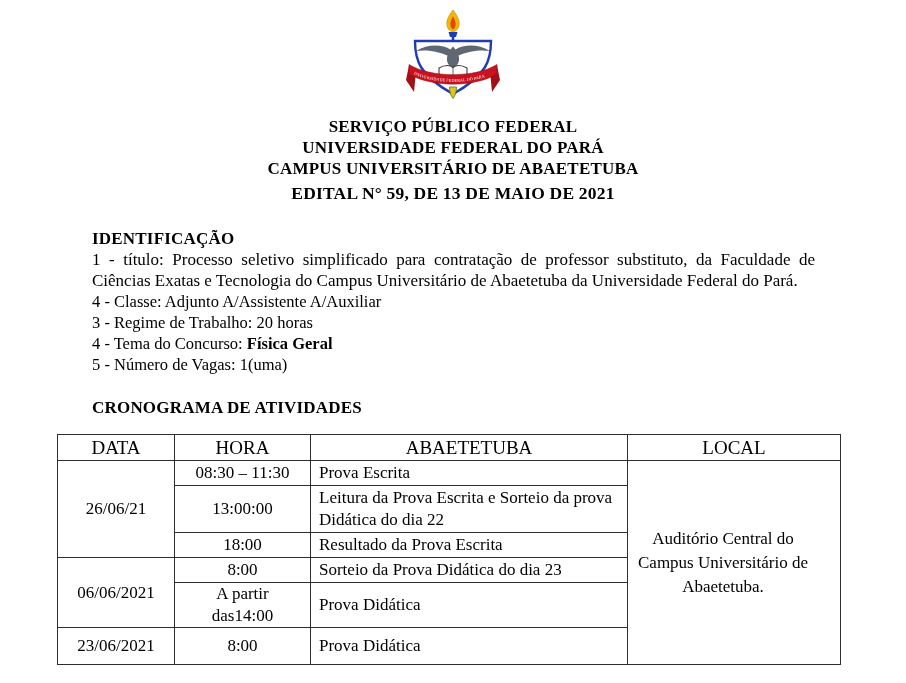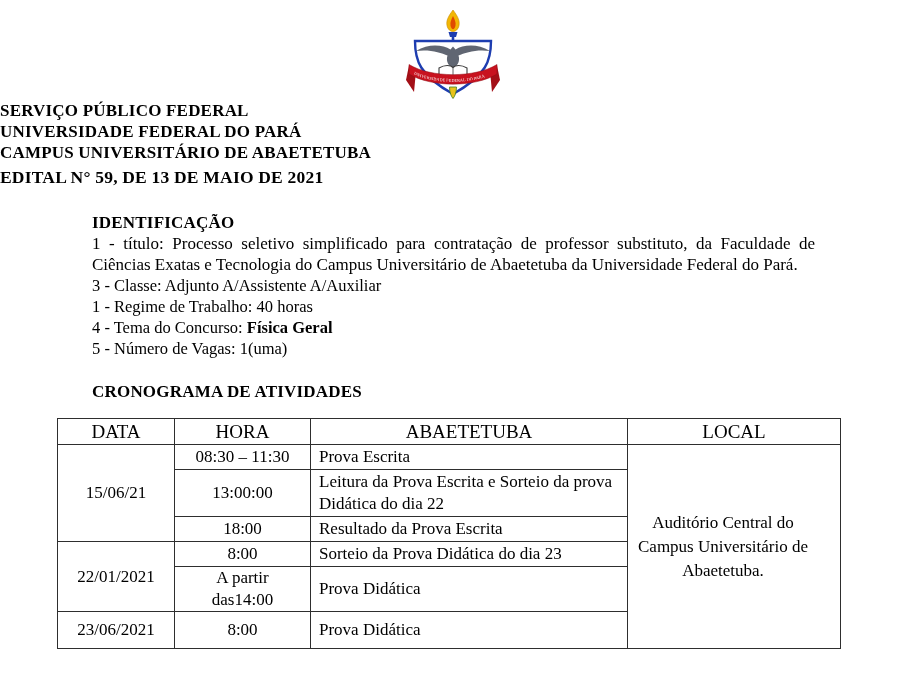--- a/index.html
+++ b/index.html
@@ -10,21 +10,21 @@
     color: #000000;
     overflow: hidden;
   }
   .page { position: relative; width: 906px; height: 683px; background: #fff; }
 
   
   .logo-wrap { width: 104px; margin: 8px auto 0 auto; }
   .logo-wrap svg { display: block; width: 104px; height: 92px; }
 
   
-  .header-block { text-align: left; }
+  .header-block { text-align: center; margin-top: 16px; }
   .header-line {
     font-weight: bold; font-size: 17px; line-height: 21px;
     letter-spacing: 0.2px;
   }
   .header-line.edital { margin-top: 4px; font-size: 17.5px; }
 
   
   .content { margin: 24px 91px 16px 92px; }
   .section-heading {
     font-weight: bold; font-size: 17px; line-height: 21px; letter-spacing: 0.2px;
@@ -103,22 +103,22 @@
   <div class="header-block">
     <div class="header-line">SERVIÇO PÚBLICO FEDERAL</div>
     <div class="header-line">UNIVERSIDADE FEDERAL DO PARÁ</div>
     <div class="header-line">CAMPUS UNIVERSITÁRIO DE ABAETETUBA</div>
     <div class="header-line edital">EDITAL N° 59, DE 13 DE MAIO DE 2021</div>
   </div>
 
   <div class="content">
     <div class="section-heading">IDENTIFICAÇÃO</div>
     <p class="para">1 - título: Processo seletivo simplificado para contratação de professor substituto, da Faculdade de Ciências Exatas e Tecnologia do Campus Universitário de Abaetetuba da Universidade Federal do Pará.</p>
-    <div class="item">3 - Classe: Adjunto A/Assistente A/Auxiliar</div>
-    <div class="item">1 - Regime de Trabalho: 40 horas</div>
+    <div class="item">4 - Classe: Adjunto A/Assistente A/Auxiliar</div>
+    <div class="item">3 - Regime de Trabalho: 20 horas</div>
     <div class="item"><span>4 - Tema do Concurso: </span><span class="bold">Física Geral</span></div>
     <div class="item">5 - Número de Vagas: 1(uma)</div>
 
     <div class="section-heading cron-heading">CRONOGRAMA DE ATIVIDADES</div>
   </div>
 
   <table class="schedule">
     <colgroup>
       <col style="width:117px">
         <col style="width:136px">
@@ -128,35 +128,35 @@
     <thead>
       <tr>
         <th>DATA</th>
         <th>HORA</th>
         <th>ABAETETUBA</th>
         <th>LOCAL</th>
       </tr>
     </thead>
     <tbody>
       <tr class="r1">
-        <td class="c" rowspan="3">15/06/21</td>
+        <td class="c" rowspan="3">26/06/21</td>
         <td class="c">08:30 – 11:30</td>
         <td class="act">Prova Escrita</td>
         <td class="local" rowspan="6">Auditório Central do Campus Universitário de Abaetetuba.</td>
       </tr>
       <tr class="r2">
         <td class="c">13:00:00</td>
         <td class="act">Leitura da Prova Escrita e Sorteio da prova Didática do dia 22</td>
       </tr>
       <tr class="r3">
         <td class="c">18:00</td>
         <td class="act">Resultado da Prova Escrita</td>
       </tr>
       <tr class="r4">
-        <td class="c" rowspan="2">22/01/2021</td>
+        <td class="c" rowspan="2">06/06/2021</td>
         <td class="c">8:00</td>
         <td class="act">Sorteio da Prova Didática do dia 23</td>
       </tr>
       <tr class="r5">
         <td class="c pre">A partir
 das14:00</td>
         <td class="act">Prova Didática</td>
       </tr>
       <tr class="r6">
         <td class="c">23/06/2021</td>

